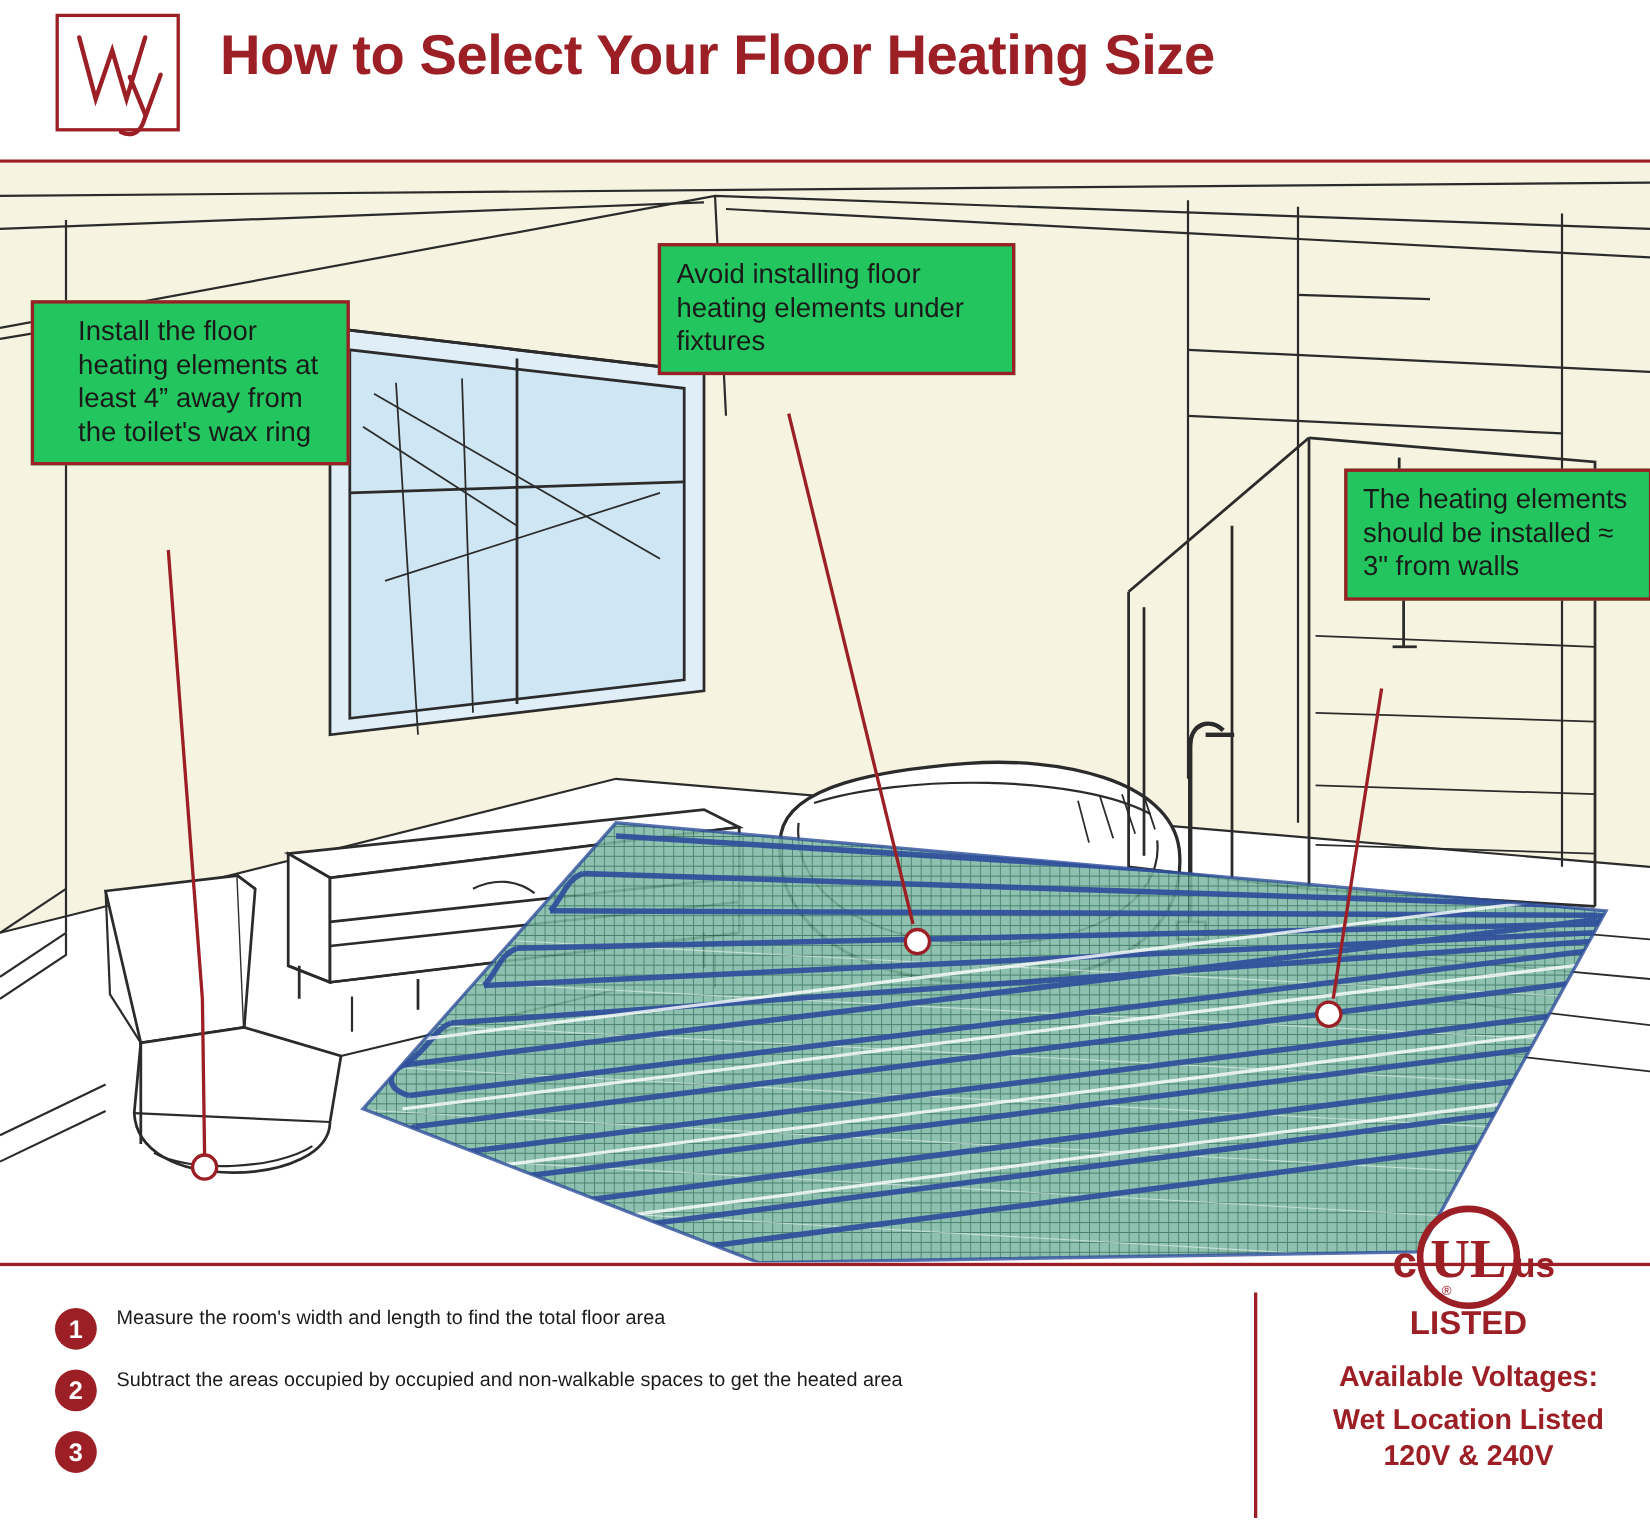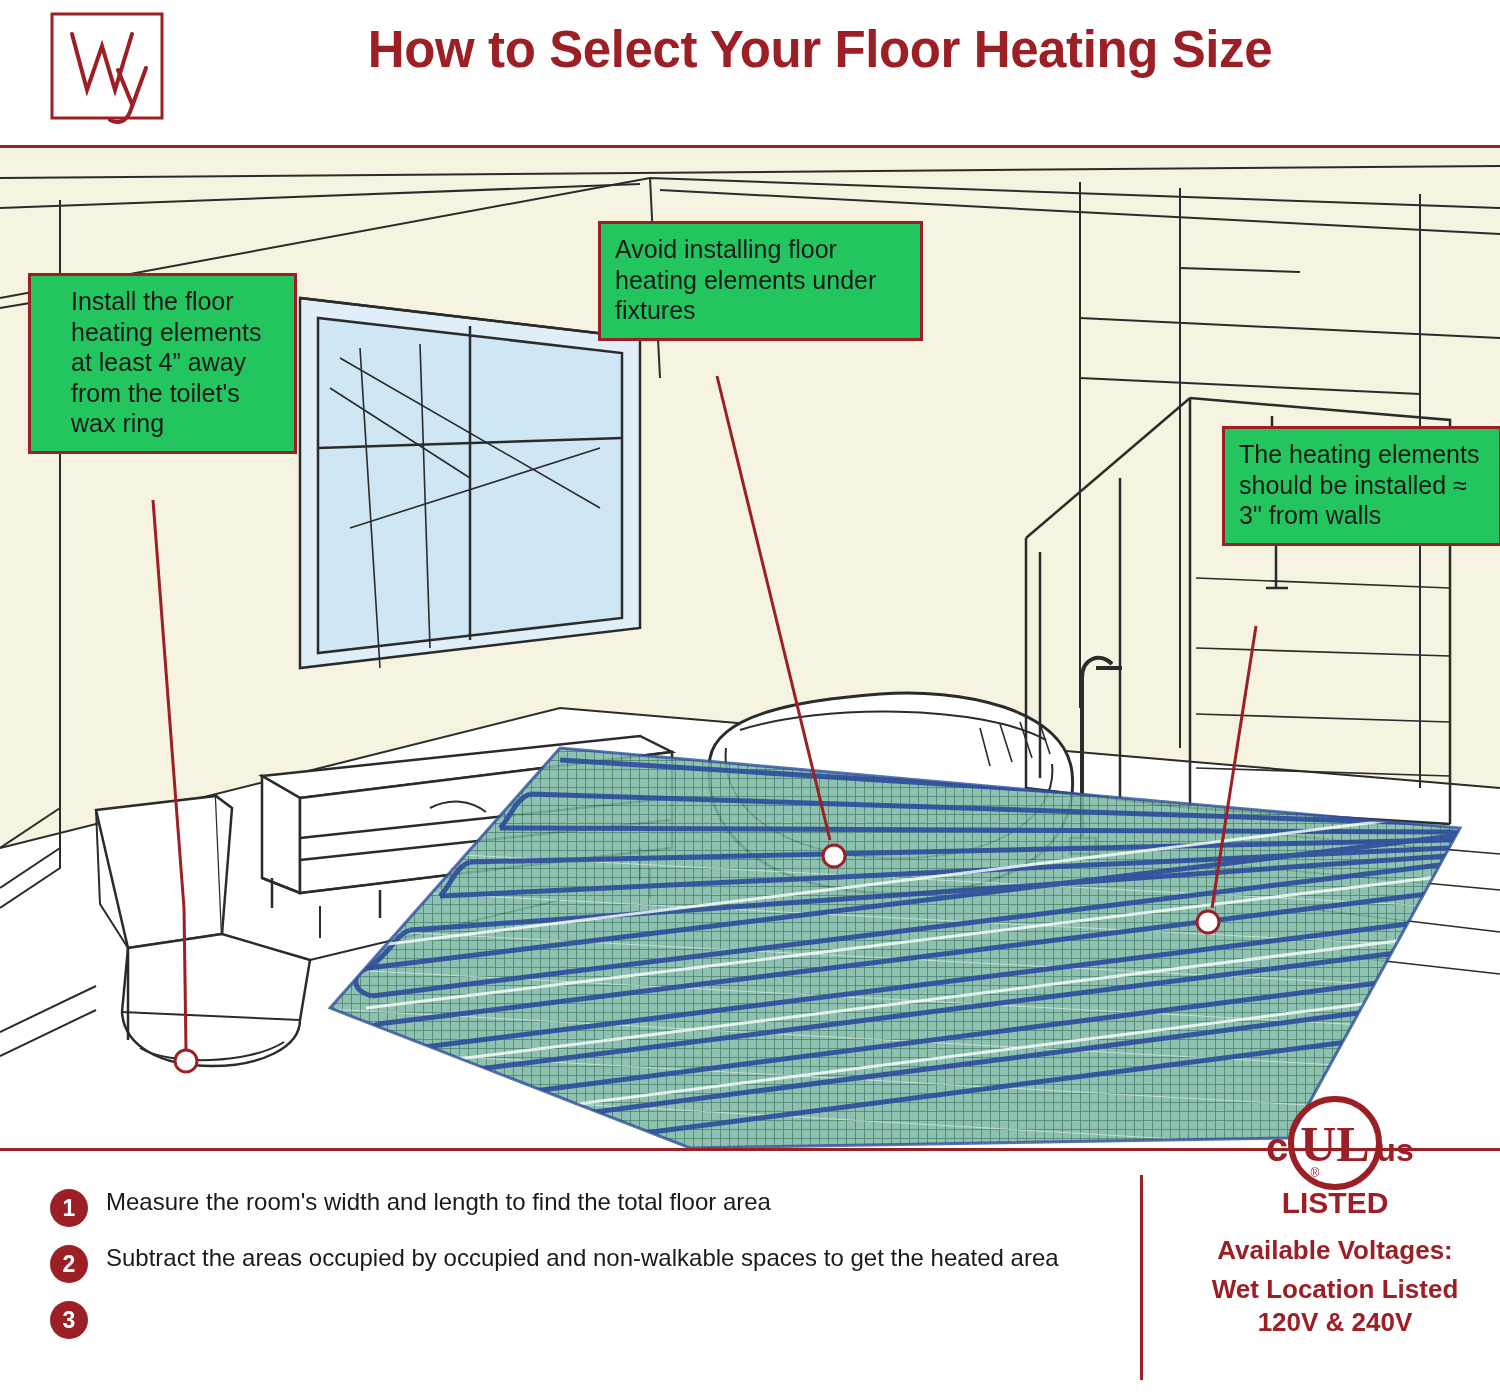--- a/index.html
+++ b/index.html
@@ -35,21 +35,20 @@
   .logo {
     position: absolute;
     left: 46px; top: 8px;
     width: 138px; height: 128px;
   }
   .header-title {
     position: absolute;
     left: 200px;
     top: 20px;
     width: 1240px;
-    text-align: center;
     font-size: 51px;
     font-weight: bold;
     color: #9c1f25;
     letter-spacing: -0.4px;
     font-family: "Liberation Sans", sans-serif;
   }
 
   
   .illus {
     position: absolute;
@@ -65,21 +64,21 @@
     position: absolute;
     background: #22c55e;
     border: 3px solid #9c1f25;
     box-sizing: border-box;
     padding: 10px 14px 12px 14px;
     font-size: 25px;
     line-height: 1.22;
     color: #1a1a1a;
     font-family: "Liberation Sans", sans-serif;
   }
-  #callout-toilet { left: 28px; top: 125px; width: 269px; padding-left: 40px; }
+  #callout-toilet { left: 28px; top: 125px; width: 290px; padding-left: 40px; }
   #callout-fixtures { left: 598px; top: 73px; width: 325px; }
   #callout-walls { left: 1222px; top: 278px; width: 280px; }
 
   
   .footer {
     position: absolute;
     left: 0; top: 1148px;
     width: 1500px; height: 251px;
     border-top: 3px solid #9c1f25;
     box-sizing: border-box;
@@ -103,21 +102,21 @@
     color: #ffffff;
     font-size: 23px;
     font-weight: bold;
     display: flex;
     align-items: center;
     justify-content: center;
     margin-right: 18px;
     margin-top: 2px;
   }
   .step-text {
-    font-size: 24px;
+    font-size: 18px;
     line-height: 1.28;
     color: #1a1a1a;
     max-width: 1020px;
   }
   .footer-divider {
     position: absolute;
     left: 1140px; top: 24px;
     width: 3px; height: 205px;
     background: #9c1f25;
   }

